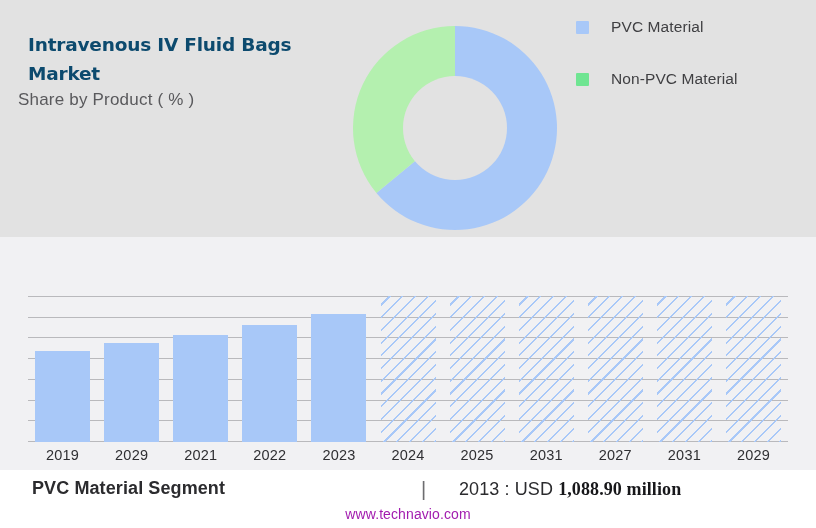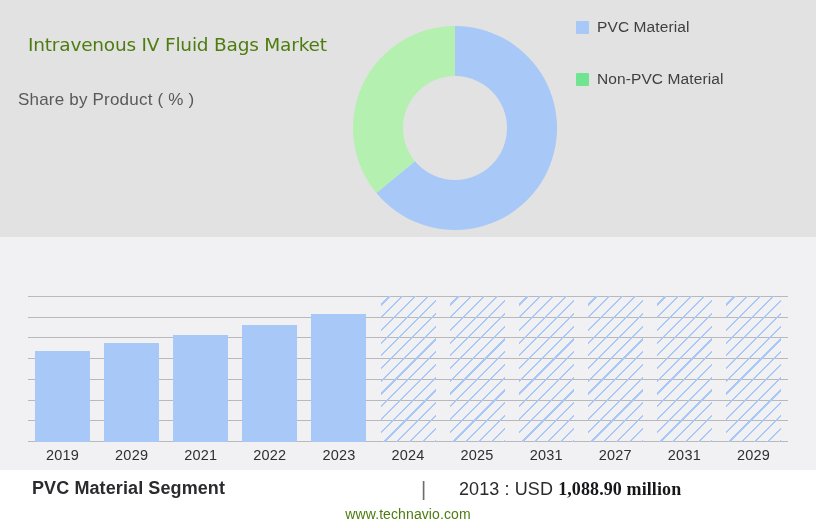--- a/index.html
+++ b/index.html
@@ -13,39 +13,39 @@
   .stage{position:relative;width:816px;height:528px;}
 
   
   .band-top{
     position:absolute;left:0;top:0;width:816px;height:237px;
     background:#e2e2e2;
   }
   .title{
     position:absolute;left:28px;top:30px;width:300px;
     font-family:"DejaVu Sans", sans-serif;
-    font-size:18.5px;font-weight:normal;color:#4d7c0f;
+    font-size:18.5px;font-weight:bold;color:#0c4a6e;
     line-height:29px;letter-spacing:-0.2px;
   }
   .subtitle{
     position:absolute;left:18px;top:90px;width:320px;
     font-family:"Liberation Sans", sans-serif;
     font-size:17px;font-weight:normal;color:#59595c;
     letter-spacing:0.2px;
   }
 
   
   .donut-wrap{position:absolute;left:353px;top:26px;width:204px;height:204px;}
 
   
   .legend{position:absolute;left:576px;top:14px;width:235px;}
   .legend-row{display:flex;align-items:center;height:26px;margin-bottom:26px;}
   .legend-swatch{width:13px;height:13px;flex:0 0 13px;border-radius:1px;}
   .legend-label{
-    margin-left:8px;
+    margin-left:22px;
     font-family:"Liberation Sans", sans-serif;
     font-size:15.5px;color:#3f3f42;letter-spacing:0.1px;white-space:nowrap;
   }
 
   
   .band-mid{
     position:absolute;left:0;top:237px;width:816px;height:233px;
     background:#f1f1f3;
   }
   .plot{
@@ -101,21 +101,21 @@
   }
   .foot-value{
     position:absolute;left:459px;top:479px;
     font-family:"Liberation Sans", sans-serif;
     font-size:18px;color:#2b2b2e;letter-spacing:0.1px;white-space:nowrap;
   }
   .foot-value b{font-weight:bold;color:#17171a;font-family:Liberation Serif, serif;}
   .foot-site{
     position:absolute;left:0;top:506px;width:816px;text-align:center;
     font-family:"Liberation Sans", sans-serif;
-    font-size:14px;color:#4d7c0f;letter-spacing:0.1px;
+    font-size:14px;color:#a21caf;letter-spacing:0.1px;
   }
 </style>
 </head>
 <body>
 
 <div class="stage">
 
   <div class="band-top"></div>
 
   <div class="title">Intravenous IV Fluid Bags Market</div>

